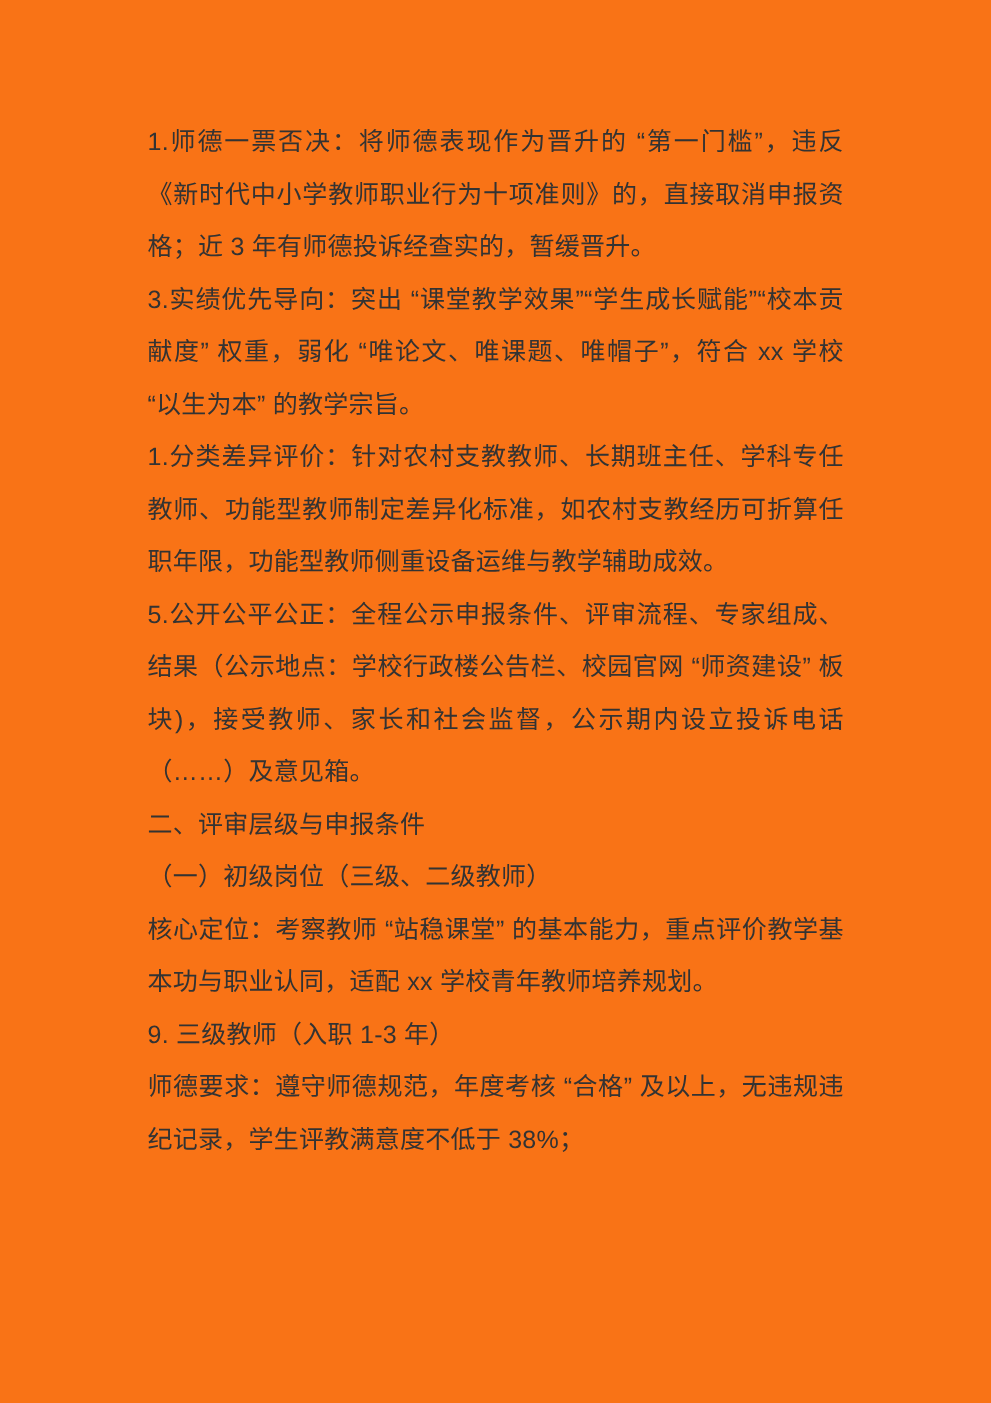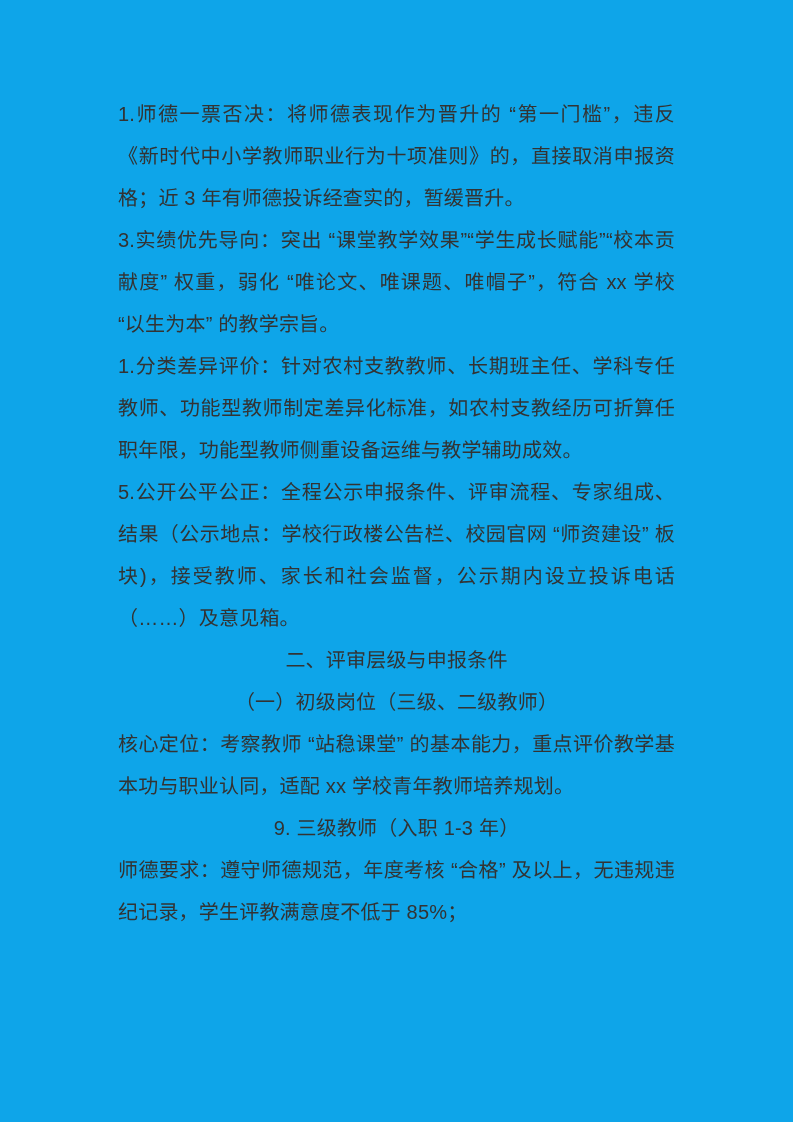--- a/index.html
+++ b/index.html
@@ -4,21 +4,21 @@
 <style>
   html, body {
     margin: 0;
     padding: 0;
     background: #ffffff;
   }
   .page {
     position: relative;
     width: 793px;
     height: 1122px;
-    background: #0ea5e9;
+    background: #f97316;
     overflow: hidden;
     font-family: "Liberation Sans", "DejaVu Sans", serif;
   }
   .doc-body {
     position: absolute;
     top: 93px;
     left: 118px;
     width: 557px;
     color: #333333;
   }
@@ -26,31 +26,31 @@
     margin: 0;
     padding: 0;
     font-size: 20px;
     line-height: 42px;
     text-align: justify;
     text-justify: inter-ideograph;
     letter-spacing: 0.2px;
     word-break: normal;
   }
   .doc-body p.heading {
-    text-align: center;
+    text-align: left;
   }
 </style>
 </head>
 <body>
 
 <div class="page">
   <div class="doc-body">
     <p>1.师德一票否决：将师德表现作为晋升的 “第一门槛”，违反《新时代中小学教师职业行为十项准则》的，直接取消申报资格；近 3 年有师德投诉经查实的，暂缓晋升。</p>
     <p>3.实绩优先导向：突出 “课堂教学效果”“学生成长赋能”“校本贡献度” 权重，弱化 “唯论文、唯课题、唯帽子”，符合 xx 学校 “以生为本” 的教学宗旨。</p>
     <p>1.分类差异评价：针对农村支教教师、长期班主任、学科专任教师、功能型教师制定差异化标准，如农村支教经历可折算任职年限，功能型教师侧重设备运维与教学辅助成效。</p>
     <p>5.公开公平公正：全程公示申报条件、评审流程、专家组成、结果（公示地点：学校行政楼公告栏、校园官网 “师资建设” 板块)，接受教师、家长和社会监督，公示期内设立投诉电话（……）及意见箱。</p>
     <p class="heading">二、评审层级与申报条件</p>
     <p class="heading">（一）初级岗位（三级、二级教师）</p>
     <p>核心定位：考察教师 “站稳课堂” 的基本能力，重点评价教学基本功与职业认同，适配 xx 学校青年教师培养规划。</p>
     <p class="heading">9. 三级教师（入职 1-3 年）</p>
-    <p>师德要求：遵守师德规范，年度考核 “合格” 及以上，无违规违纪记录，学生评教满意度不低于 85%；</p>
+    <p>师德要求：遵守师德规范，年度考核 “合格” 及以上，无违规违纪记录，学生评教满意度不低于 38%；</p>
   </div>
 </div>
 
 </body></html>

